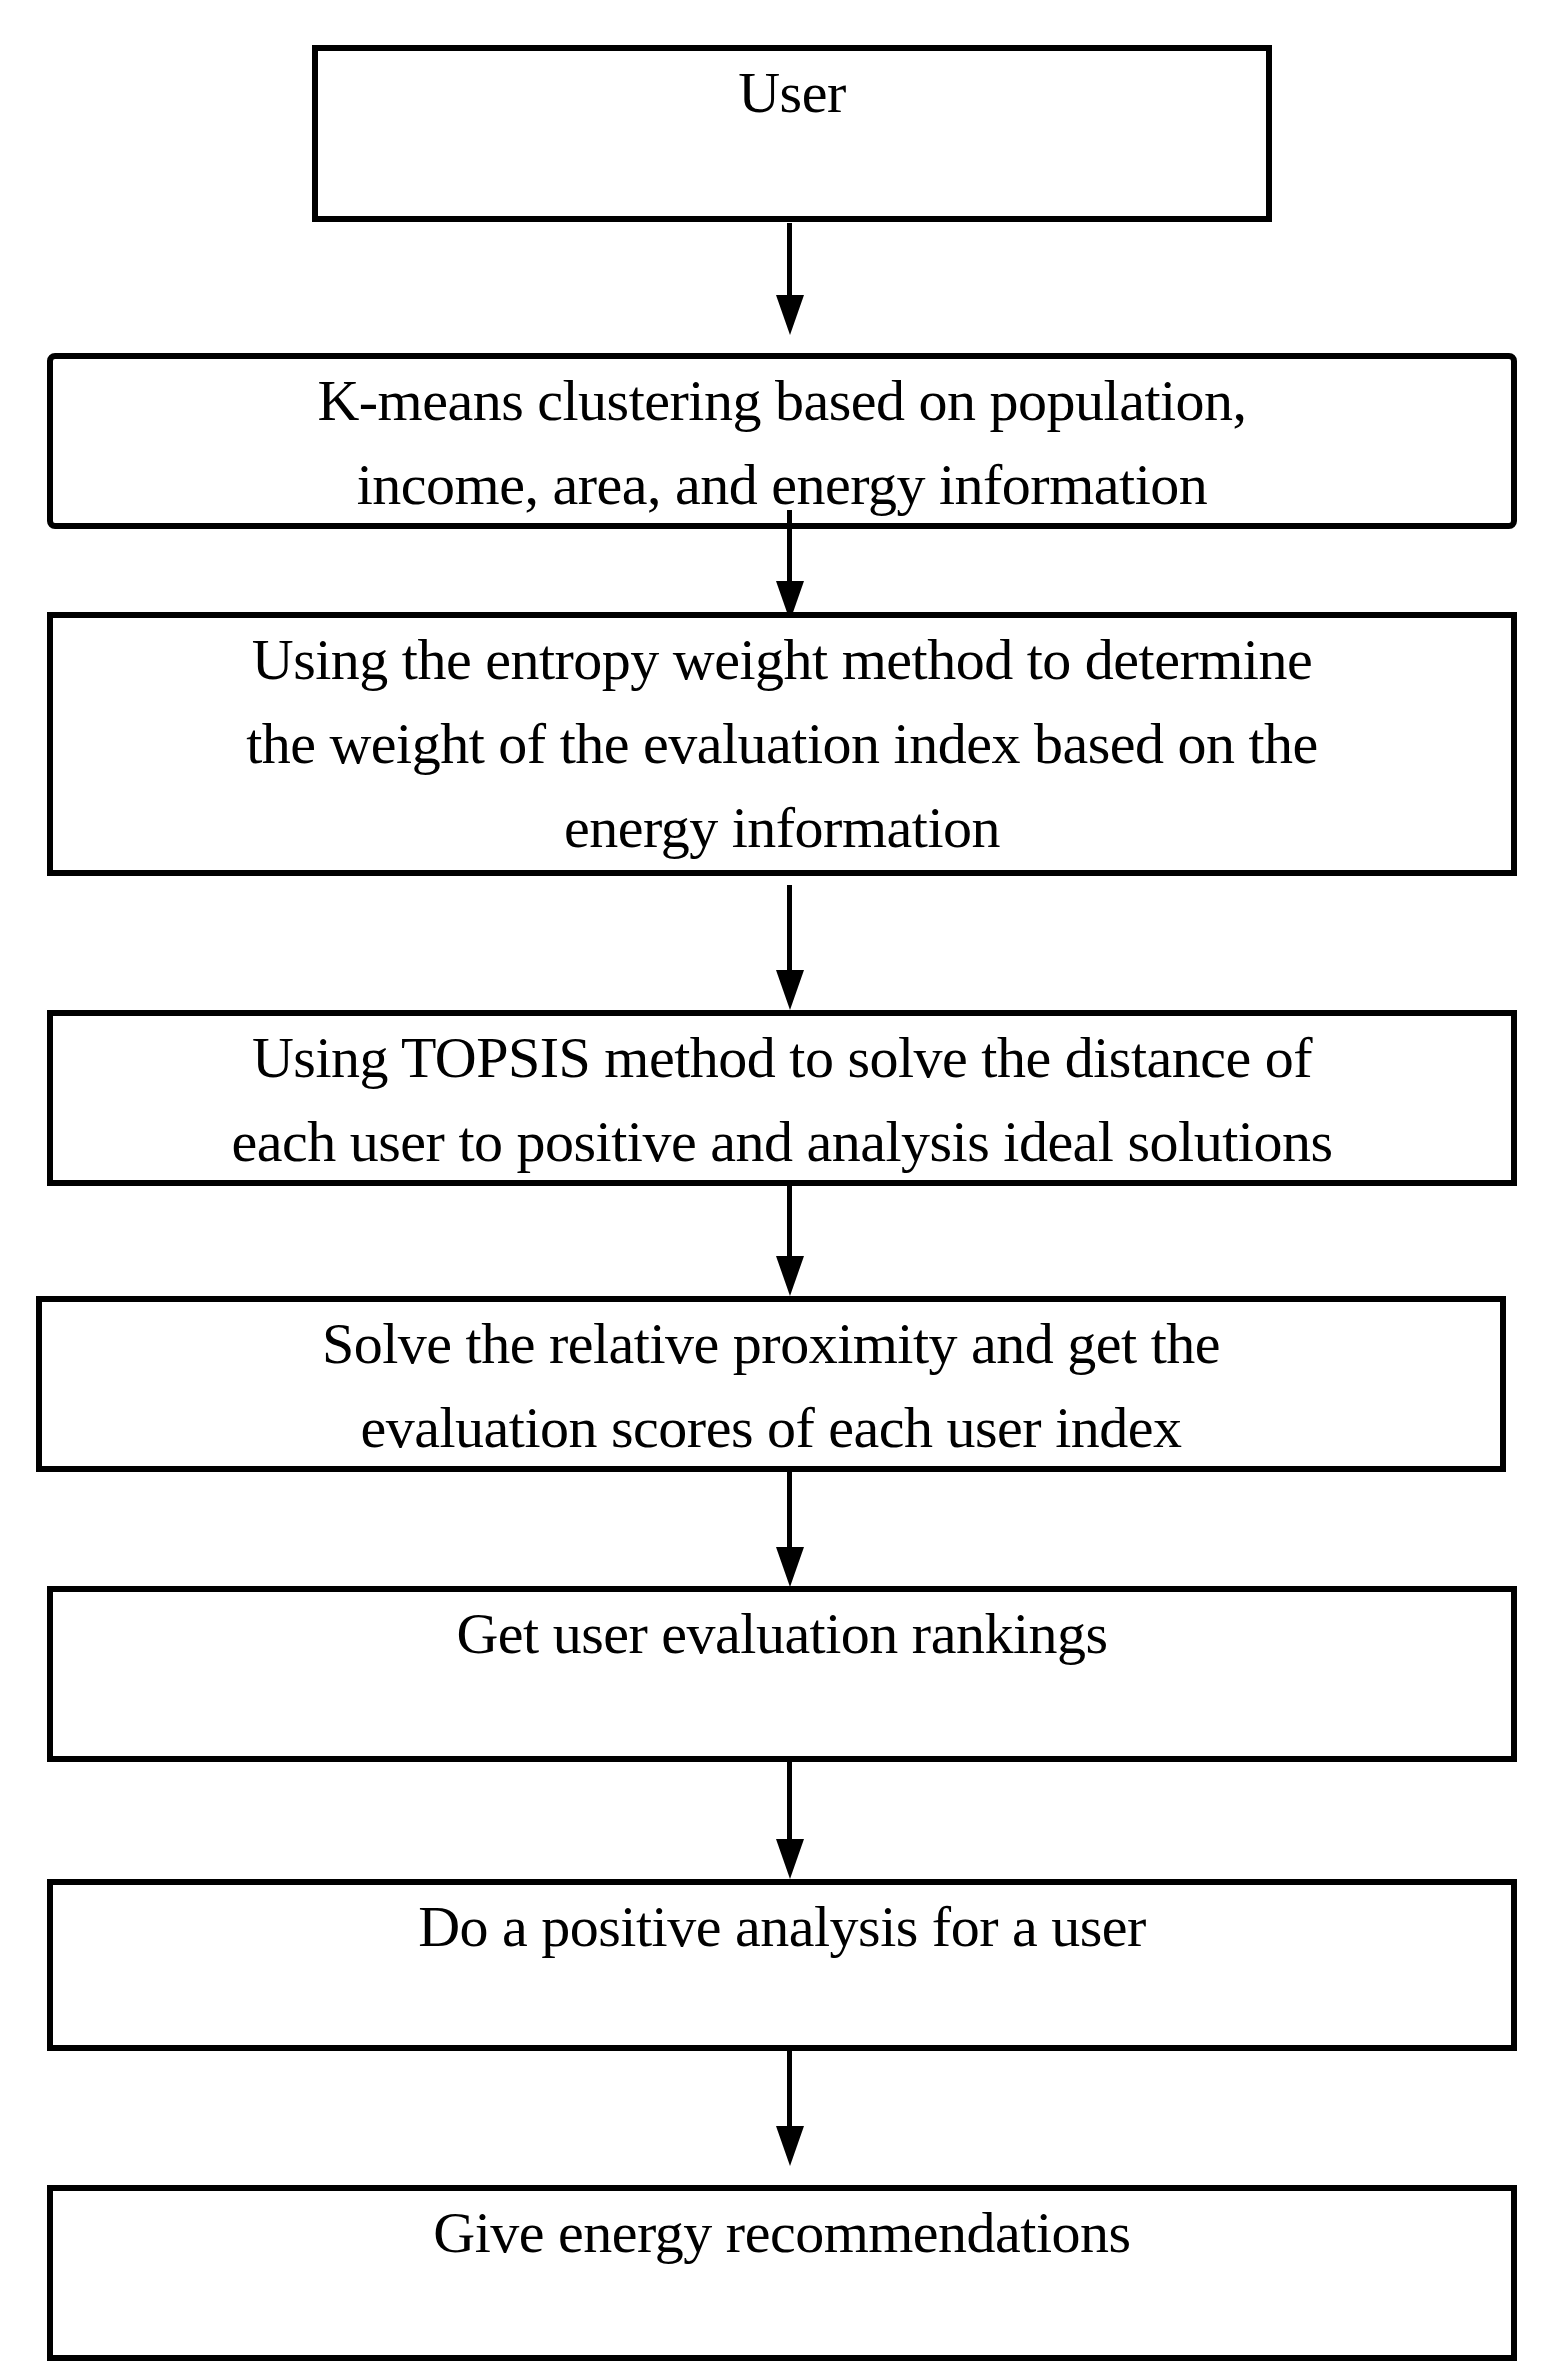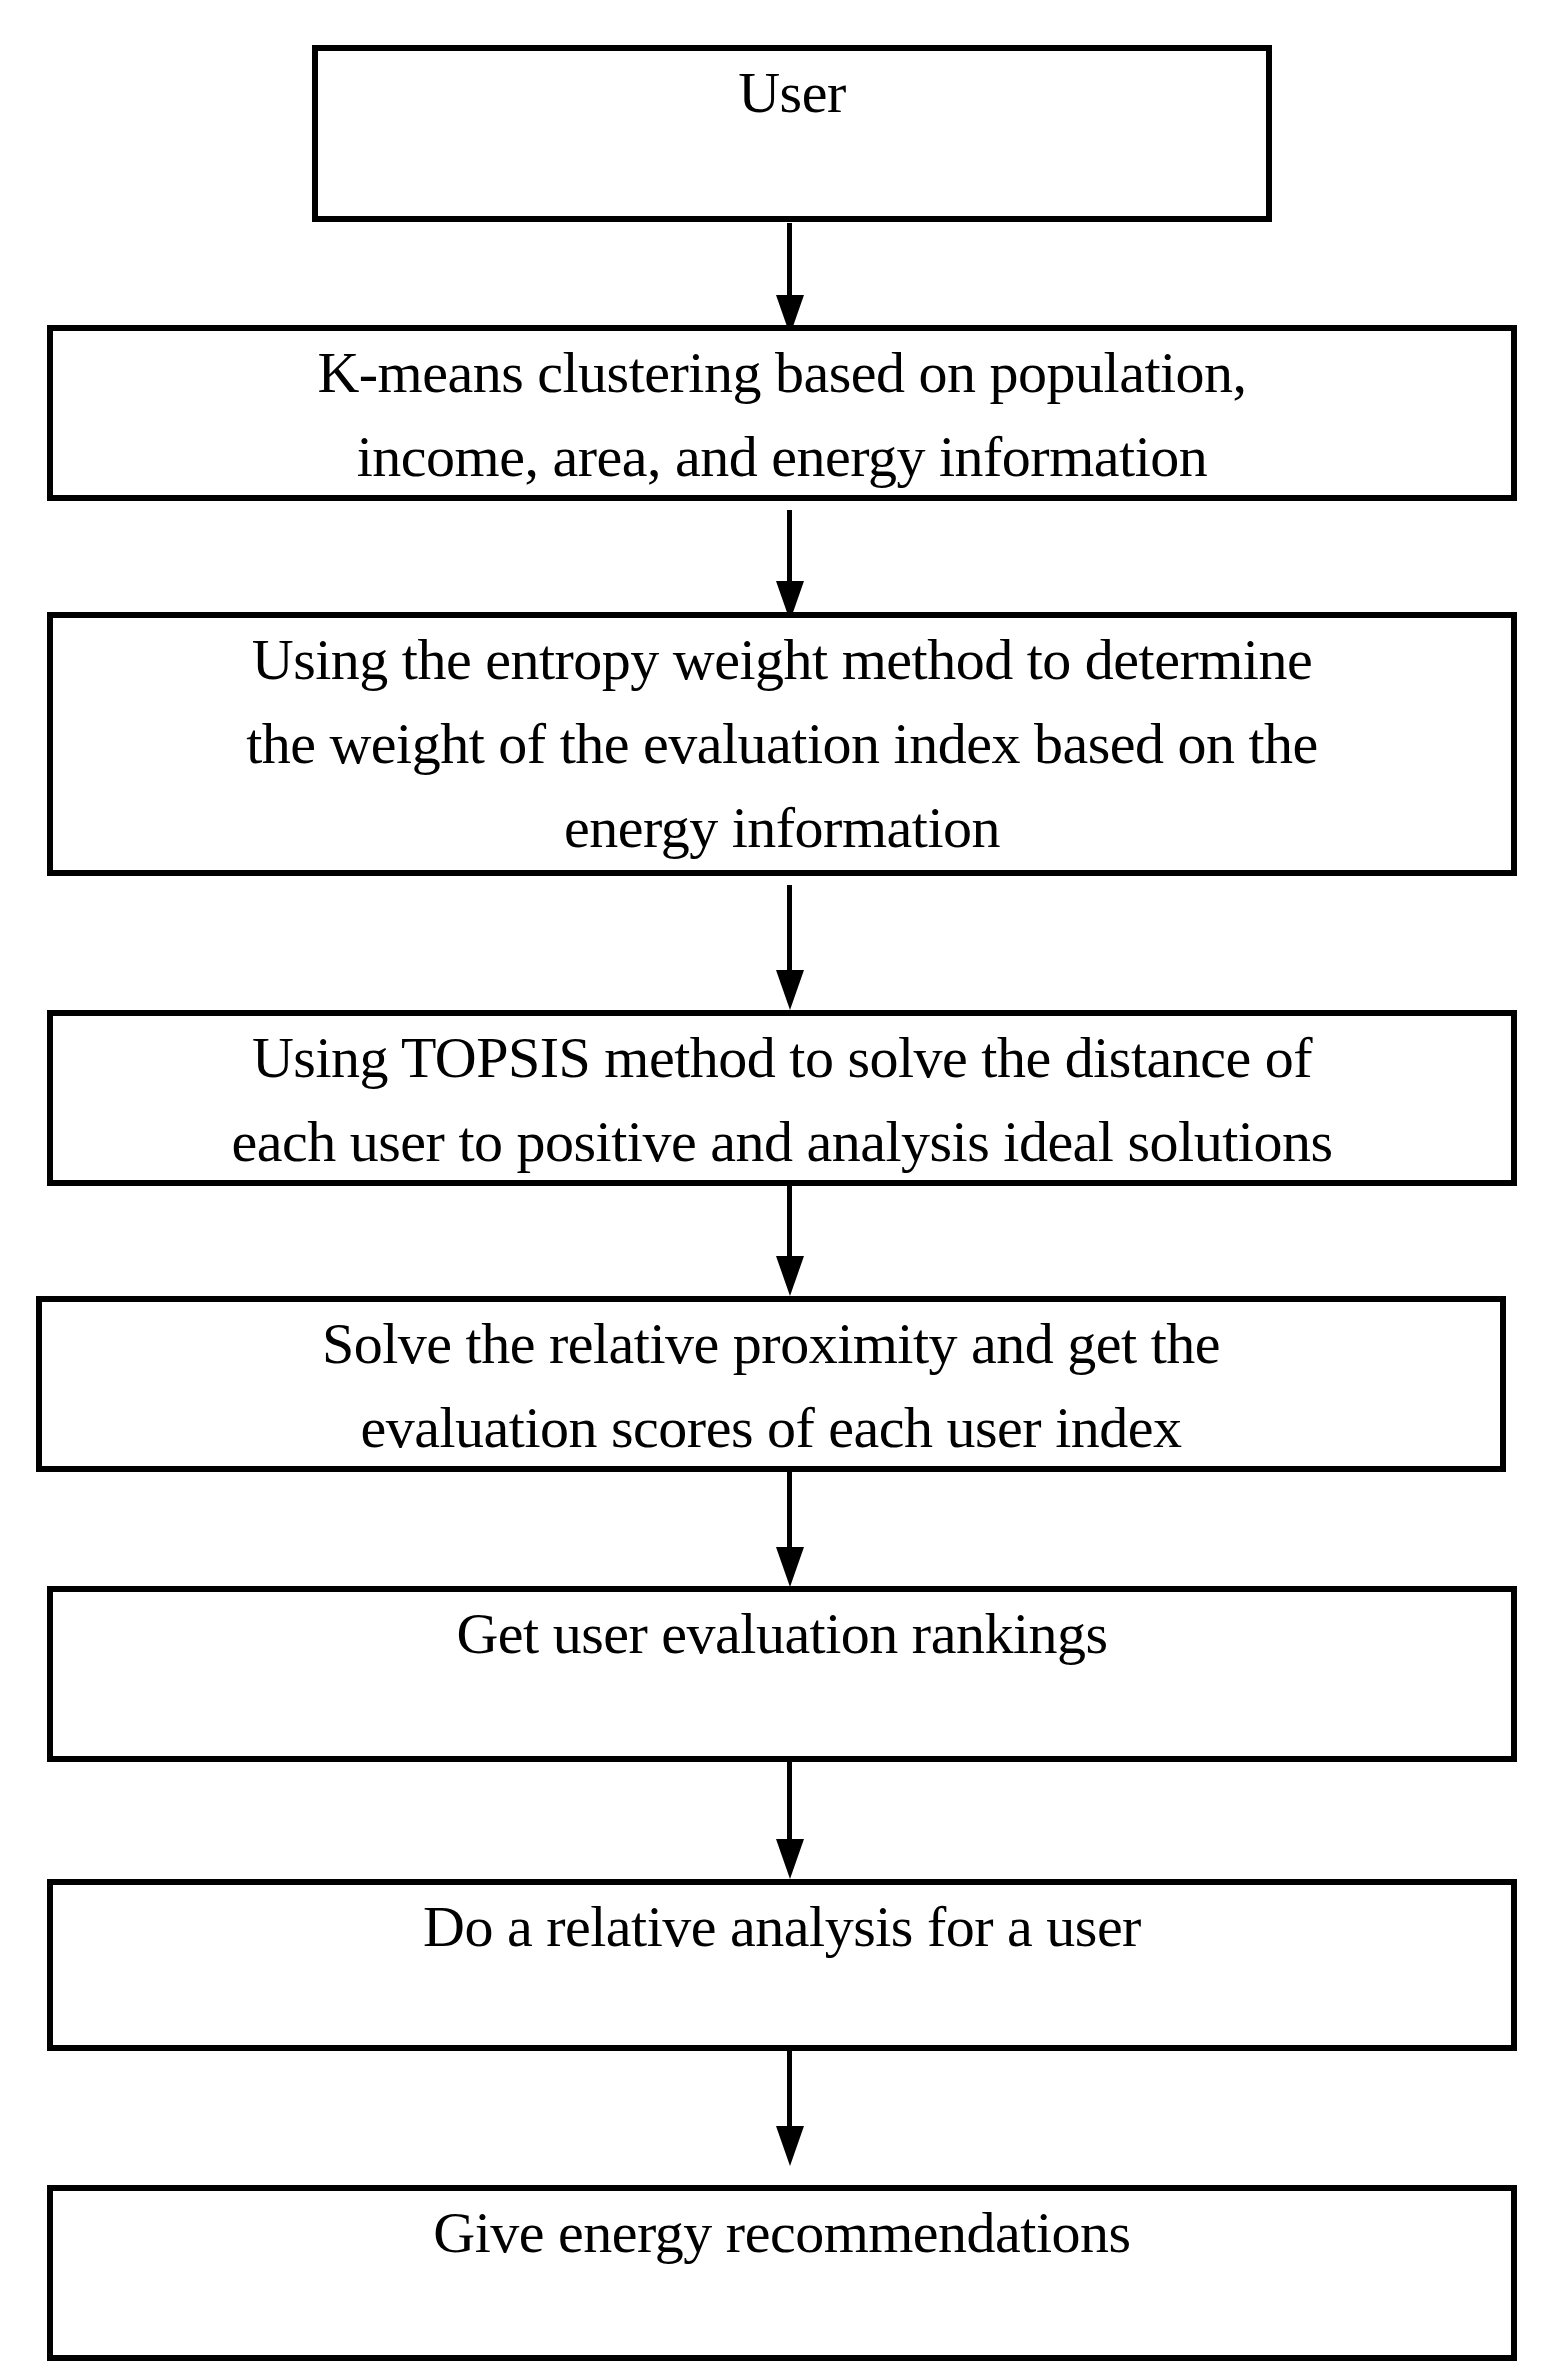--- a/index.html
+++ b/index.html
@@ -48,21 +48,21 @@
     width: 0;
     height: 0;
     flex: 0 0 auto;
     border-left: 14.6px solid transparent;
     border-right: 14.6px solid transparent;
     border-top: 40px solid #000000;
   }
 
   
   #node-user            { left: 312px; top: 45px;   width: 960px; height: 177px; }
-  #node-kmeans          { left: 47px;  top: 325px;  width: 1470px; height: 176px; }
+  #node-kmeans          { left: 47px;  top: 353px;  width: 1470px; height: 176px; border-radius: 8px; }
   #node-entropy         { left: 47px;  top: 612px;  width: 1470px; height: 264px; }
   #node-topsis          { left: 47px;  top: 1010px; width: 1470px; height: 176px; }
   #node-proximity       { left: 36px;  top: 1296px; width: 1470px; height: 176px; }
   #node-rankings        { left: 47px;  top: 1586px; width: 1470px; height: 176px; }
   #node-analysis        { left: 47px;  top: 1879px; width: 1470px; height: 172px; }
   #node-recommendations { left: 47px;  top: 2166px; width: 1470px; height: 176px; margin-top: 19px; }
 
   
   #arrow-1 { left: 775px; top: 223px;  height: 112px; }
   #arrow-2 { left: 775px; top: 510px;  height: 111px; }
@@ -130,21 +130,21 @@
   <div class="flow-node" id="node-rankings">
     <div class="node-label">Get user evaluation rankings</div>
   </div>
 
   <div class="flow-arrow" id="arrow-6">
     <div class="arrow-shaft"></div>
     <div class="arrow-head"></div>
   </div>
 
   <div class="flow-node" id="node-analysis">
-    <div class="node-label">Do a relative analysis for a user</div>
+    <div class="node-label">Do a positive analysis for a user</div>
   </div>
 
   <div class="flow-arrow" id="arrow-7">
     <div class="arrow-shaft"></div>
     <div class="arrow-head"></div>
   </div>
 
   <div class="flow-node" id="node-recommendations">
     <div class="node-label">Give energy recommendations</div>
   </div>

